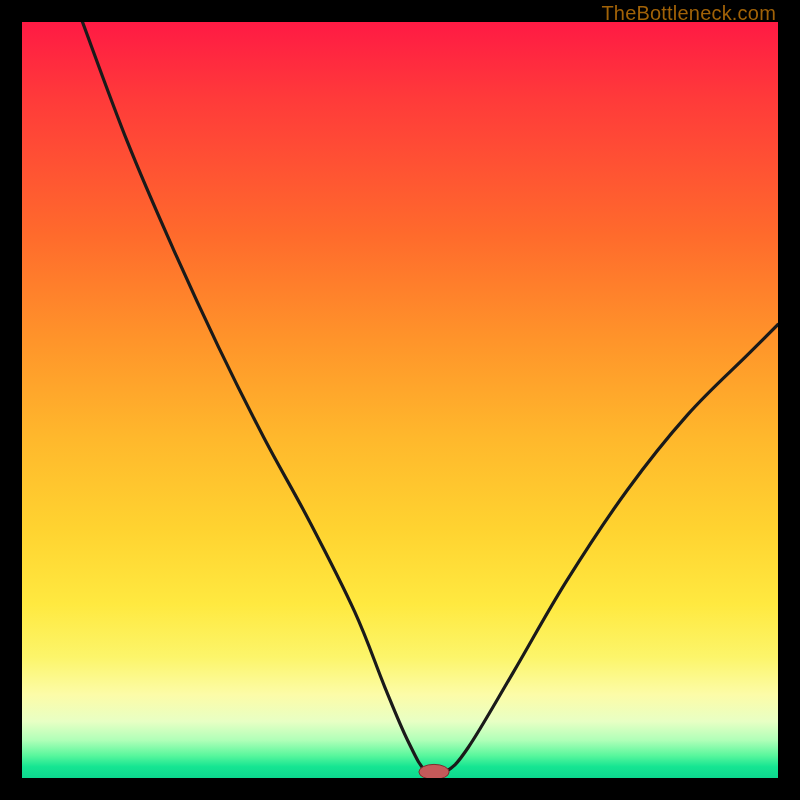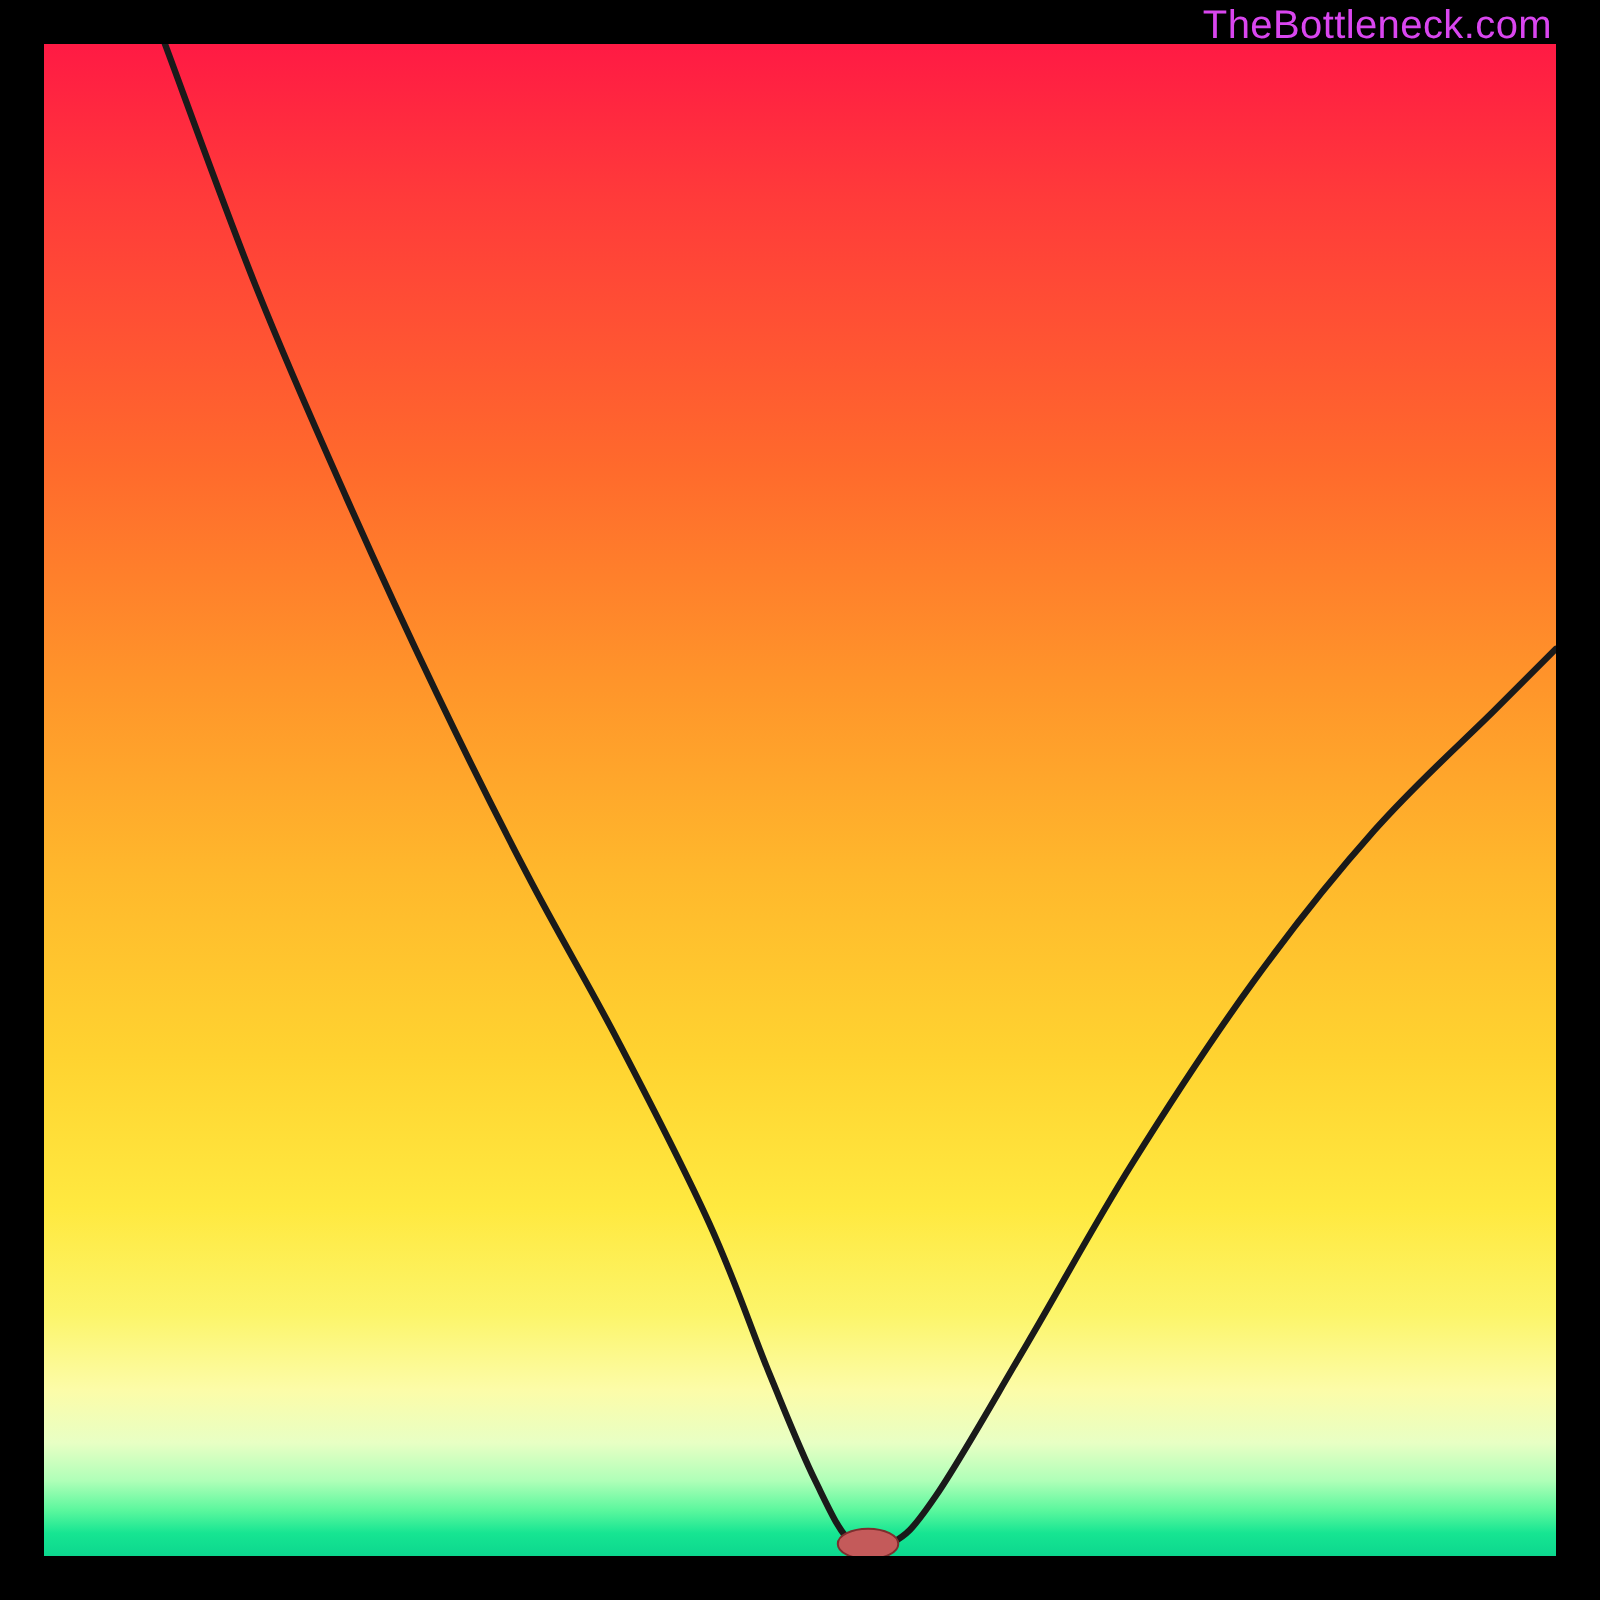--- a/index.html
+++ b/index.html
@@ -45,21 +45,21 @@
     position: absolute;
     left: 0;
     top: 0;
     width: 756px;
     height: 756px;
   }
   .watermark {
     position: absolute;
     top: 2px;
     right: 24px;
-    color: #d946ef;
+    color: #a16207;
     font-size: 20px;
     font-weight: 500;
     letter-spacing: 0.2px;
     user-select: none;
   }
 </style>
 </head>
 <body>
 
 <div class="frame">

